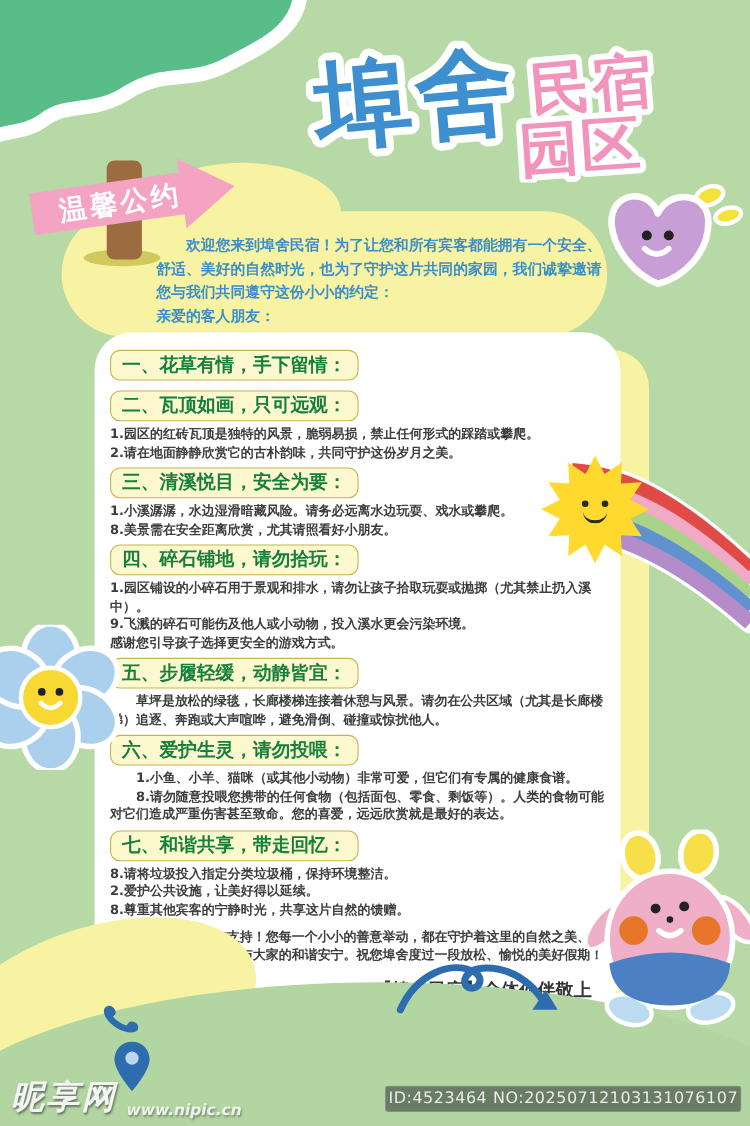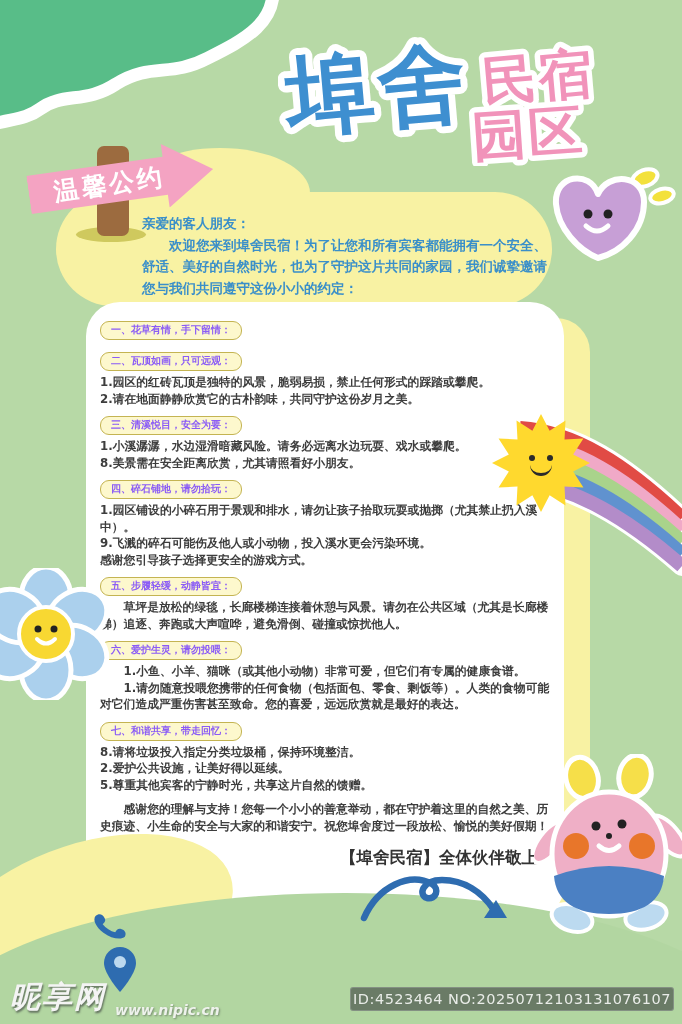--- a/index.html
+++ b/index.html
@@ -23,21 +23,21 @@
   .intro-blob{position:absolute;left:56px;top:192px;width:496px;height:114px;background:#f8f2a3;border-radius:58px;z-index:2;}
   .intro-bump{position:absolute;left:130px;top:148px;width:180px;height:90px;background:#f8f2a3;border-radius:50%;z-index:2;}
   .intro-text{position:absolute;left:142px;top:213px;width:412px;z-index:6;color:#3a8fc9;font-weight:700;font-size:13.5px;line-height:1.6;}
 
   
   .card{position:absolute;left:86px;top:302px;width:478px;height:618px;background:#fff;border-radius:34px;
         box-shadow:26px 16px 0 0 #f8f2a3;z-index:4;}
   .card-inner{padding:16px 12px 0 14px;}
   .section{margin-bottom:6px;}
   .sec-chip{display:inline-block;background:#fdf8cd;border:1.6px solid #c4b452;border-radius:9px;
-            padding:1px 10px 2px;color:#8b5cf6;font-size:10px;font-weight:800;margin-bottom:3px;}
+            padding:1px 10px 2px;color:#15803d;font-size:17px;font-weight:800;margin-bottom:3px;}
   .sec-line{font-size:11.8px;color:#3d3d3d;font-weight:600;line-height:1.4;}
   .closing{font-size:11.8px;color:#3d3d3d;font-weight:600;line-height:1.45;margin-top:8px;}
   .signature{text-align:right;padding-right:14px;font-size:16.5px;font-weight:800;color:#333;margin-top:12px;}
 
   
   .heart-svg{position:absolute;left:546px;top:162px;width:130px;height:118px;z-index:6;}
   .sun{position:absolute;left:492px;top:414px;width:98px;height:98px;background:#ffd92e;z-index:7;
        clip-path:polygon(100% 50%,82.8% 58.8%,93.3% 75%,74% 74%,75% 93.3%,58.8% 82.8%,50% 100%,41.2% 82.8%,25% 93.3%,26% 74%,6.7% 75%,17.2% 58.8%,0 50%,17.2% 41.2%,6.7% 25%,26% 26%,25% 6.7%,41.2% 17.2%,50% 0,58.8% 17.2%,75% 6.7%,74% 26%,93.3% 25%,82.8% 41.2%);}
   .sun .eye{position:absolute;width:6px;height:6px;border-radius:50%;background:#2b2b2b;top:41px;}
   .sun .eye.l{left:37px;} .sun .eye.r{left:55px;}
@@ -76,22 +76,22 @@
 
   <div class="intro-bump"></div>
   <div class="intro-blob"></div>
   <div class="post-shadow"></div>
   <div class="post"></div>
   <div class="banner">
     <span>温馨公约</span>
   </div>
 
   <div class="intro-text">
+    <div>　　欢迎您来到埠舍民宿！为了让您和所有宾客都能拥有一个安全、舒适、美好的自然时光，也为了守护这片共同的家园，我们诚挚邀请您与我们共同遵守这份小小的约定：</div>
     <div>亲爱的客人朋友：</div>
-    <div>　　欢迎您来到埠舍民宿！为了让您和所有宾客都能拥有一个安全、舒适、美好的自然时光，也为了守护这片共同的家园，我们诚挚邀请您与我们共同遵守这份小小的约定：</div>
   </div>
 
   <div class="card">
     <div class="card-inner">
 
       <div class="section">
         <div class="sec-chip">一、花草有情，手下留情：</div>
       </div>
 
       <div class="section">
@@ -114,28 +114,28 @@
       </div>
 
       <div class="section">
         <div class="sec-chip">五、步履轻缓，动静皆宜：</div>
         <div class="sec-line">　　草坪是放松的绿毯，长廊楼梯连接着休憩与风景。请勿在公共区域（尤其是长廊楼梯）追逐、奔跑或大声喧哗，避免滑倒、碰撞或惊扰他人。</div>
       </div>
 
       <div class="section">
         <div class="sec-chip">六、爱护生灵，请勿投喂：</div>
         <div class="sec-line">　　1.小鱼、小羊、猫咪（或其他小动物）非常可爱，但它们有专属的健康食谱。</div>
-        <div class="sec-line">　　1.请勿随意投喂您携带的任何食物（包括面包、零食、剩饭等）。人类的食物可能对它们造成严重伤害甚至致命。您的喜爱，远远欣赏就是最好的表达。</div>
+        <div class="sec-line">　　8.请勿随意投喂您携带的任何食物（包括面包、零食、剩饭等）。人类的食物可能对它们造成严重伤害甚至致命。您的喜爱，远远欣赏就是最好的表达。</div>
       </div>
 
       <div class="section">
         <div class="sec-chip">七、和谐共享，带走回忆：</div>
         <div class="sec-line">8.请将垃圾投入指定分类垃圾桶，保持环境整洁。</div>
         <div class="sec-line">2.爱护公共设施，让美好得以延续。</div>
-        <div class="sec-line">5.尊重其他宾客的宁静时光，共享这片自然的馈赠。</div>
+        <div class="sec-line">8.尊重其他宾客的宁静时光，共享这片自然的馈赠。</div>
       </div>
 
       <div class="closing">　　感谢您的理解与支持！您每一个小小的善意举动，都在守护着这里的自然之美、历史痕迹、小生命的安全与大家的和谐安宁。祝您埠舍度过一段放松、愉悦的美好假期！</div>
       <div class="signature">【埠舍民宿】全体伙伴敬上</div>
     </div>
   </div>
 
   <svg class="heart-svg" viewBox="0 0 130 118">
     <ellipse cx="99" cy="16" rx="13" ry="8" fill="#f3e13c" stroke="#fff" stroke-width="4" transform="rotate(-20 99 16)"></ellipse>
     <ellipse cx="116" cy="34" rx="12" ry="7" fill="#f3e13c" stroke="#fff" stroke-width="4" transform="rotate(-15 116 34)"></ellipse>

